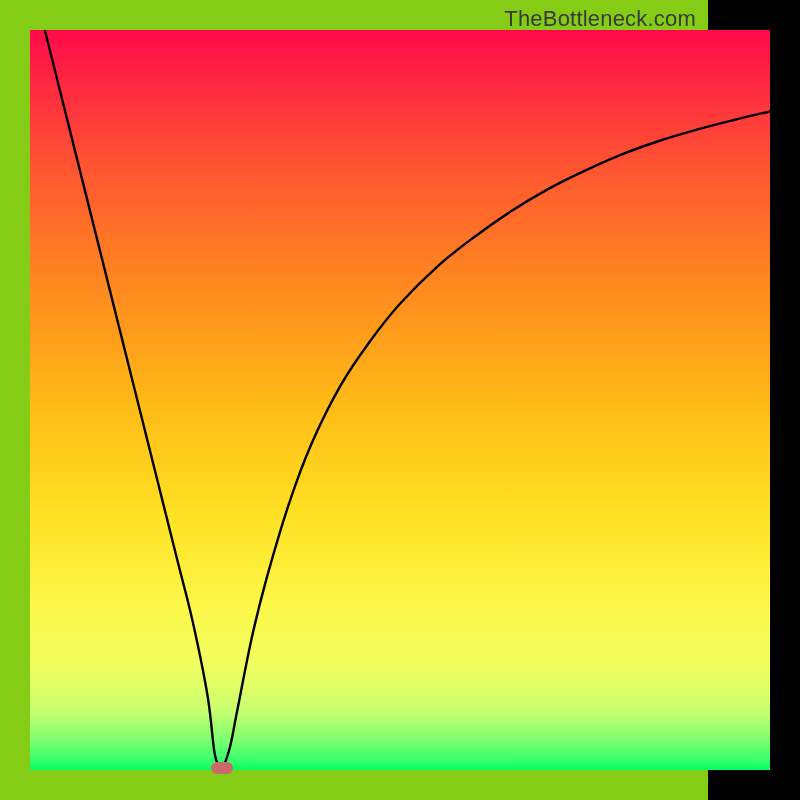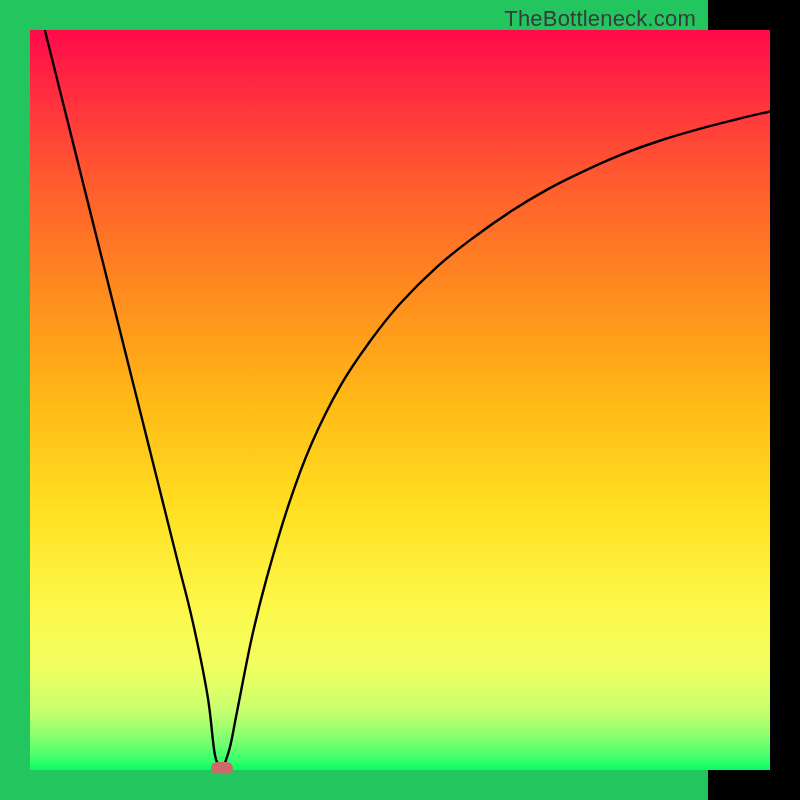--- a/index.html
+++ b/index.html
@@ -8,21 +8,21 @@
     width: 800px;
     height: 800px;
     overflow: hidden;
     background: #000;
     font-family: Arial, Helvetica, sans-serif;
   }
   .frame {
     position: relative;
     width: 708px;
     height: 800px;
-    background: #22c55e;
+    background: #84cc16;
   }
   .plot-area {
     position: absolute;
     left: 30px;
     top: 30px;
     width: 740px;
     height: 740px;
     background: linear-gradient(to bottom,
       #ff0a4a 0%,
       #ff2b40 8%,

